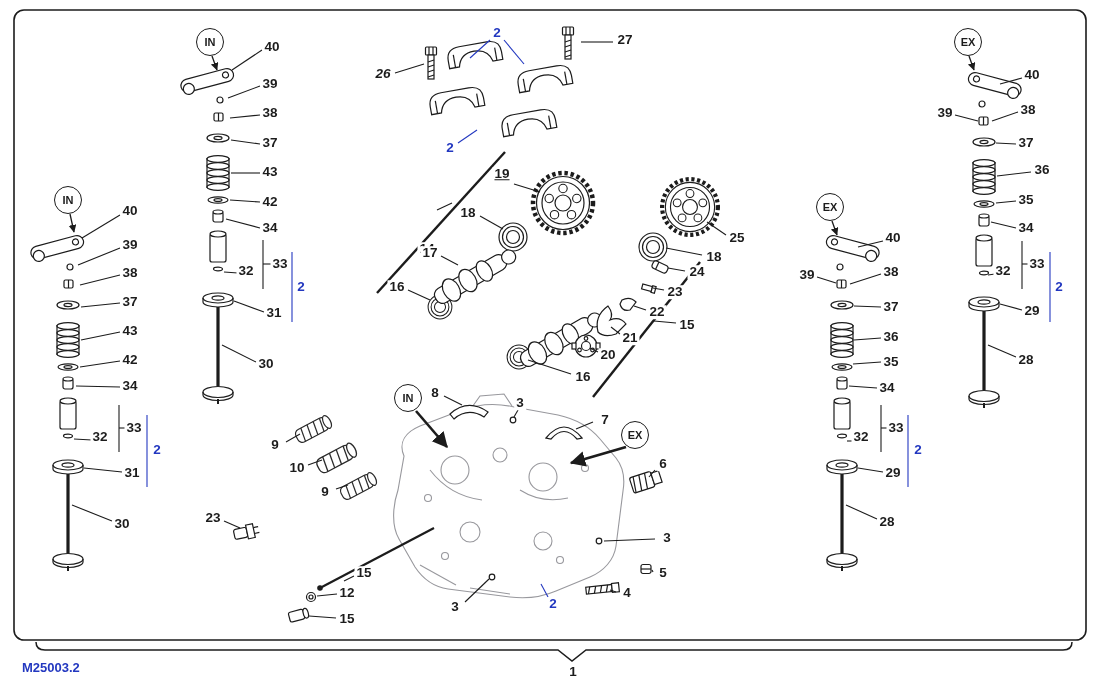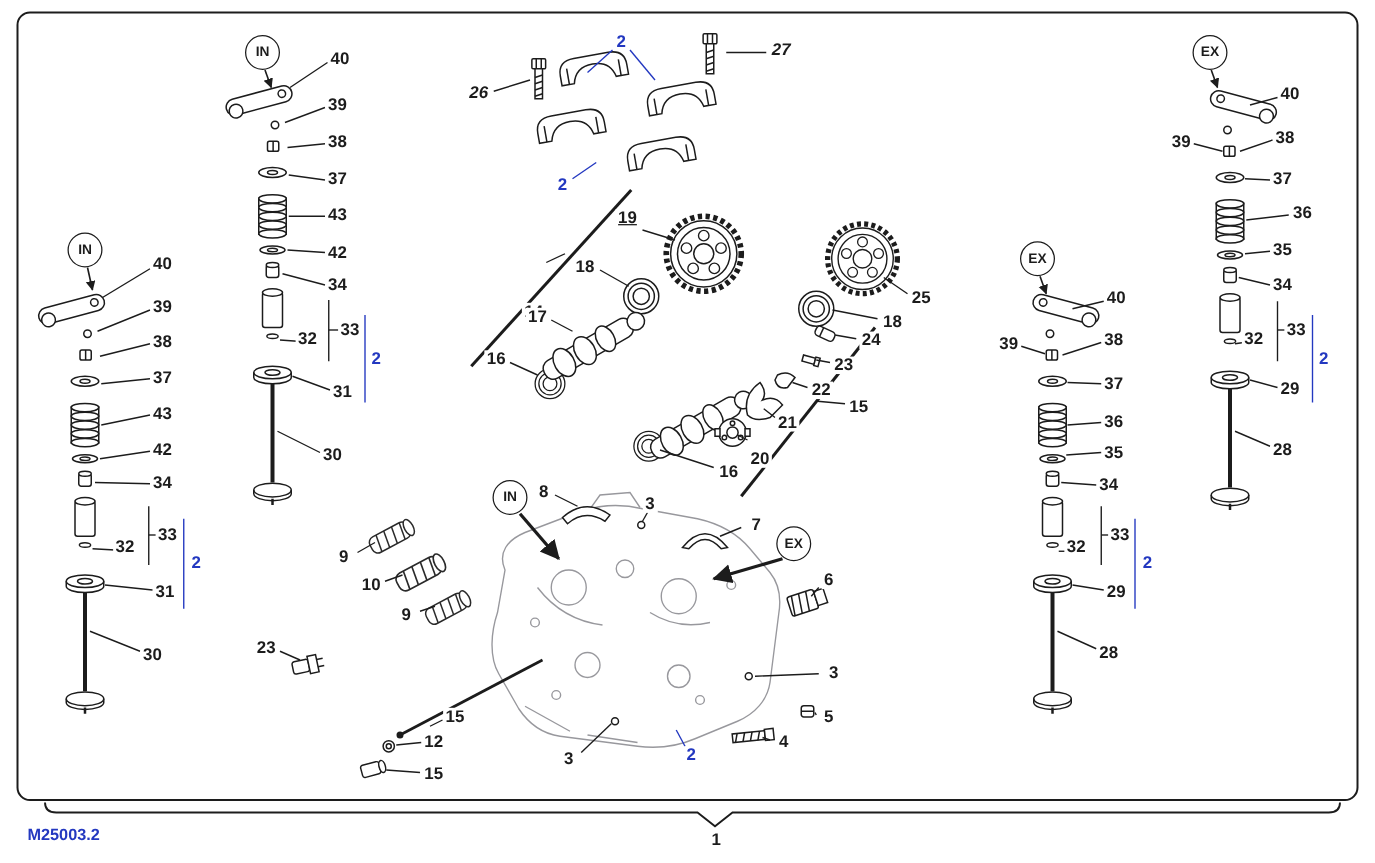--- a/index.html
+++ b/index.html
@@ -355,36 +355,36 @@
       <span class="callout" style="left: 130px; top: 302px;">37</span>
       <span class="callout" style="left: 130px; top: 331px;">43</span>
       <span class="callout" style="left: 130px; top: 360px;">42</span>
       <span class="callout" style="left: 130px; top: 386px;">34</span>
       <span class="callout" style="left: 134px; top: 428px;">33</span>
       <span class="callout" style="left: 100px; top: 437px;">32</span>
       <span class="callout accent" style="left: 157px; top: 450px;">2</span>
       <span class="callout" style="left: 132px; top: 473px;">31</span>
       <span class="callout" style="left: 122px; top: 524px;">30</span>
       <span class="callout accent" style="left: 497px; top: 33px;">2</span>
-      <span class="callout" style="left: 625px; top: 40px; font-style: italic;">27</span>
+      <span class="callout" style="left: 625px; top: 40px;">27</span>
       <span class="callout" style="left: 383px; top: 74px; font-style: italic;">26</span>
       <span class="callout accent" style="left: 450px; top: 148px;">2</span>
       <span class="callout" style="left: 502px; top: 174px; text-decoration: underline;">19</span>
       <span class="callout" style="left: 427px; top: 213px; margin-top: 36px;">14</span>
       <span class="callout" style="left: 468px; top: 213px;">18</span>
       <span class="callout" style="left: 737px; top: 238px;">25</span>
       <span class="callout" style="left: 430px; top: 253px;">17</span>
       <span class="callout" style="left: 714px; top: 257px;">18</span>
       <span class="callout" style="left: 697px; top: 272px;">24</span>
       <span class="callout" style="left: 397px; top: 287px;">16</span>
       <span class="callout" style="left: 675px; top: 292px;">23</span>
       <span class="callout" style="left: 657px; top: 312px;">22</span>
       <span class="callout" style="left: 687px; top: 325px;">15</span>
       <span class="callout" style="left: 630px; top: 338px; text-align: right;">21</span>
-      <span class="callout" style="left: 608px; top: 367px;">20</span>
+      <span class="callout" style="left: 608px; top: 355px;">20</span>
       <span class="callout" style="left: 583px; top: 377px;">16</span>
       <span class="callout" style="left: 435px; top: 393px;">8</span>
       <span class="callout" style="left: 520px; top: 403px;">3</span>
       <span class="callout" style="left: 605px; top: 420px;">7</span>
       <span class="callout" style="left: 275px; top: 445px;">9</span>
       <span class="callout" style="left: 663px; top: 464px;">6</span>
       <span class="callout" style="left: 297px; top: 468px;">10</span>
       <span class="callout" style="left: 325px; top: 492px;">9</span>
       <span class="callout" style="left: 667px; top: 538px;">3</span>
       <span class="callout" style="left: 213px; top: 518px;">23</span>

